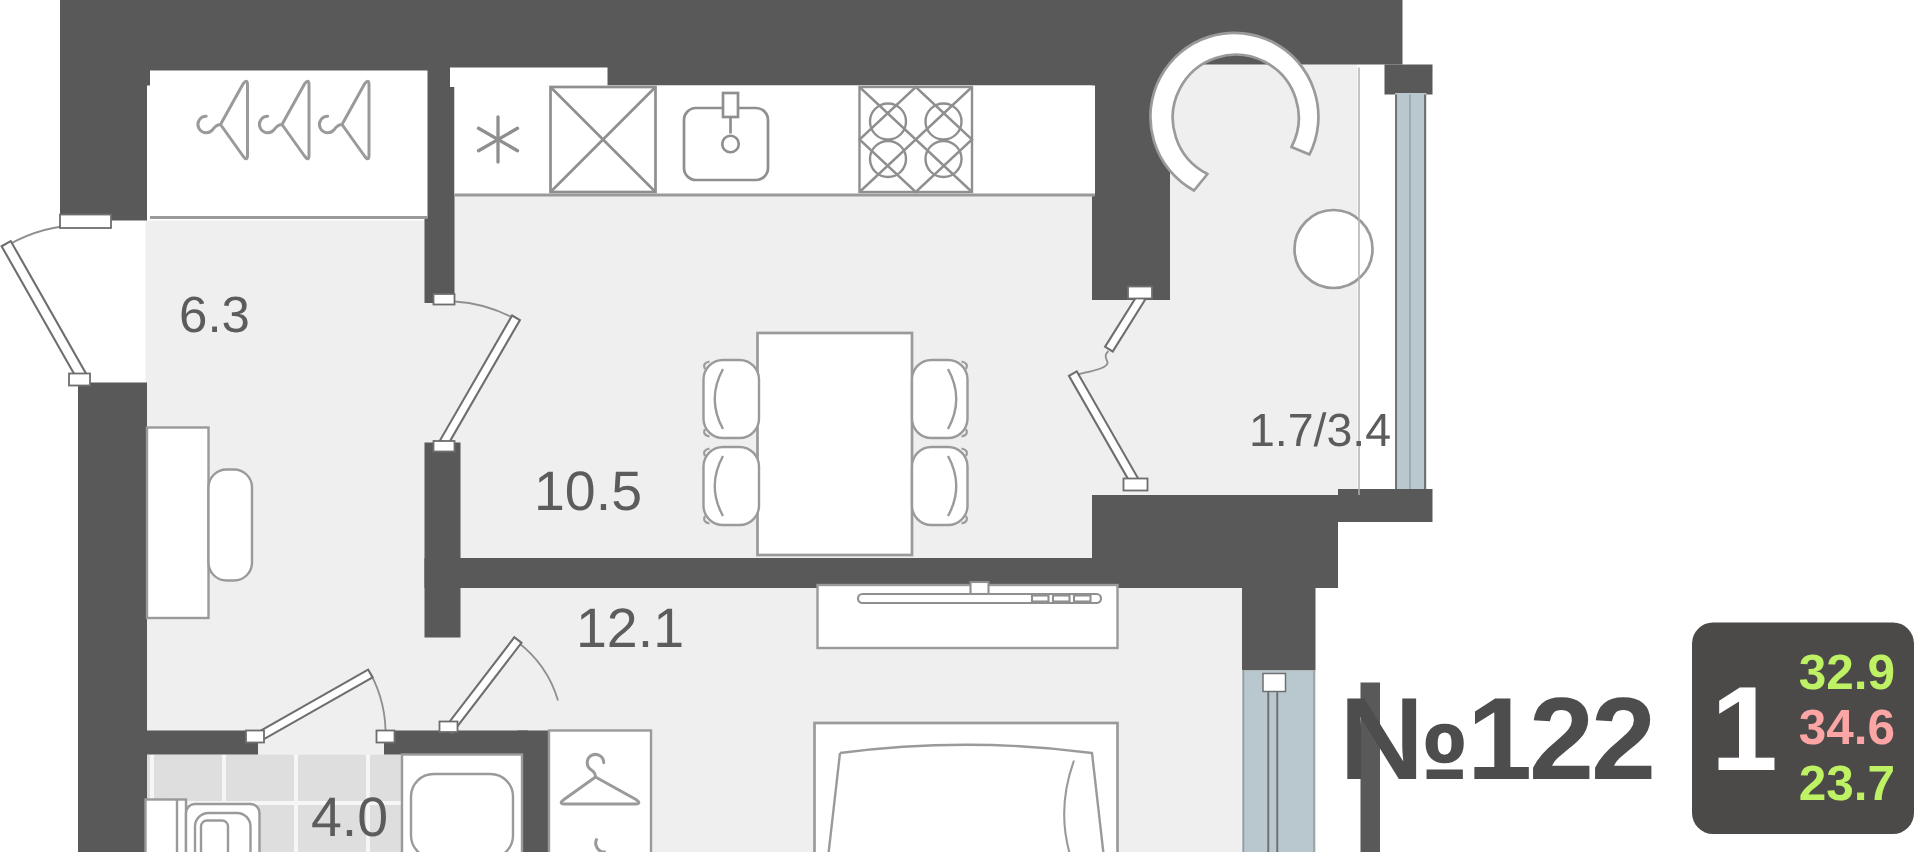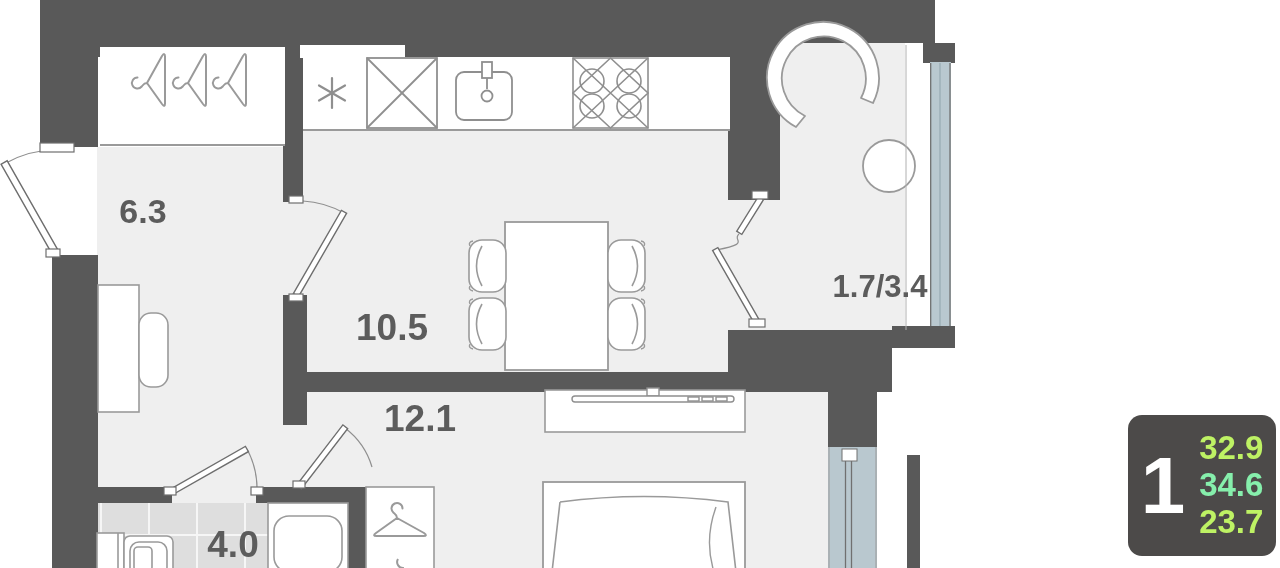--- a/index.html
+++ b/index.html
@@ -10,33 +10,33 @@
   .wall{background:#595959;}
   .glaze{background:#b9c8cf;}
   .niche{background:#ffffff;}
   .tile{background-color:#dedede;
         background-image:
           linear-gradient(#f6f6f6 2.5px, transparent 2.5px),
           linear-gradient(90deg,#f6f6f6 2.5px, transparent 2.5px);
         background-size:48px 48px;
         background-position:3px -17px;}
   svg.ov{position:absolute;left:0;top:0;z-index:6;}
-  .lbl{position:absolute;z-index:8;color:#5c5c5c;font-weight:700;
+  .lbl{position:absolute;z-index:8;color:#5c5c5c;font-weight:400;
        transform:translate(-50%,-50%);letter-spacing:0;white-space:nowrap;}
   .lbl-lg{font-size:37px;}
   .lbl-md{font-size:34px;}
   .lbl-sm{font-size:31px;}
   #aptnum{position:absolute;z-index:8;color:#4d4d4d;font-size:78px;font-weight:700;
           letter-spacing:-2px;line-height:1;}
   #badge{position:absolute;z-index:8;background:#4c4a49;border-radius:14px;
          display:flex;align-items:center;justify-content:center;gap:14px;}
   #badge .big{color:#ffffff;font-size:80px;font-weight:700;line-height:.9;}
   #badge .col{display:flex;flex-direction:column;line-height:1.12;font-size:33px;font-weight:700;}
   #badge .col .v1,#badge .col .v3{color:#bef264;}
-  #badge .col .v2{color:#86efac;}
+  #badge .col .v2{color:#fca5a5;}
   .z1{z-index:1}.z2{z-index:2}.z3{z-index:3}
 </style>
 </head>
 <body>
 
 <div id="stage">
 
   <div class="abs floor z1" style="left:97px;top:147px;width:188px;height:356px;"></div>
   <div class="abs floor z1" style="left:283px;top:57px;width:445px;height:315px;"></div>
   <div class="abs floor z1" style="left:283px;top:392px;width:545px;height:176px;"></div>
@@ -229,20 +229,21 @@
       <rect x="749" y="319" width="16" height="8" fill="#ffffff" stroke="#6e6e6e" stroke-width="1.2"></rect>
     </g>
   </svg>
 
   <div class="lbl lbl-md" style="left:143px;top:211px;">6.3</div>
   <div class="lbl lbl-lg" style="left:392px;top:328px;">10.5</div>
   <div class="lbl lbl-lg" style="left:420px;top:419px;">12.1</div>
   <div class="lbl lbl-lg" style="left:233px;top:545px;">4.0</div>
   <div class="lbl lbl-sm" style="left:880px;top:287px;">1.7/3.4</div>
 
+  <div id="aptnum" style="left:893px;top:453px;">№122</div>
 
   <div id="badge" style="left:1128px;top:415px;width:148px;height:141px;">
     <div class="big">1</div>
     <div class="col">
       <span class="v1">32.9</span>
       <span class="v2">34.6</span>
       <span class="v3">23.7</span>
     </div>
   </div>
 

